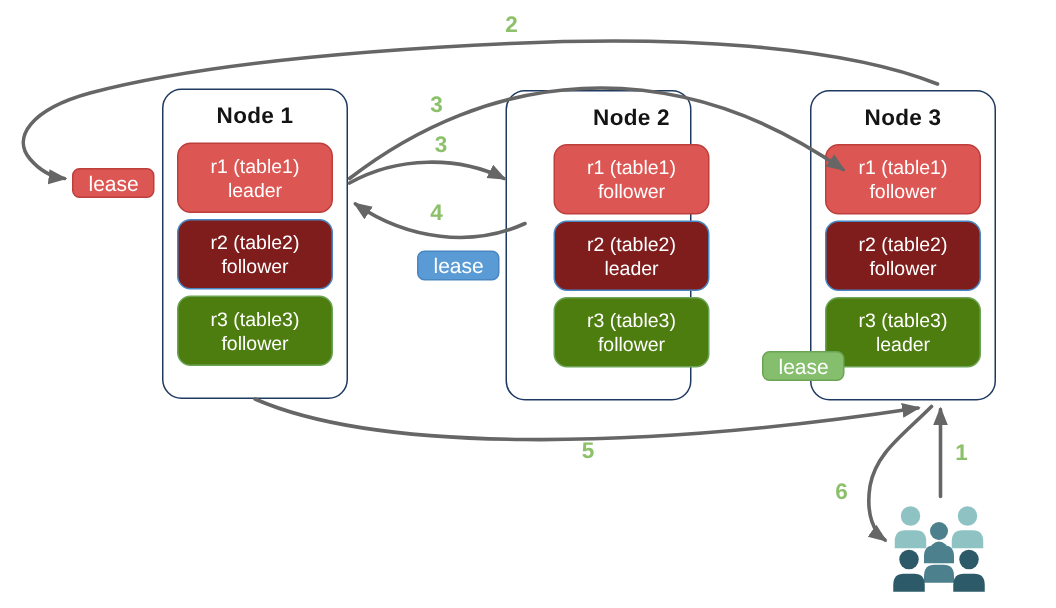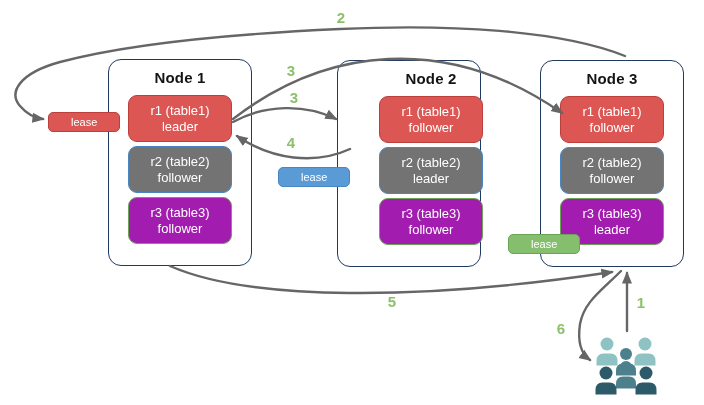--- a/index.html
+++ b/index.html
@@ -4,39 +4,39 @@
 <style>
   html,body{margin:0;padding:0;background:#fff;}
   .canvas{
     position:relative;width:704px;height:405px;background:#ffffff;
     font-family:"Liberation Sans",sans-serif;overflow:hidden;
   }
   svg.arrows{position:absolute;left:0;top:0;z-index:4;pointer-events:none;}
   .arrow{fill:none;stroke:#666666;stroke-width:2.4;stroke-linecap:round;}
 
   .node{
-    position:absolute;width:144px;height:207px;background:#ffffff;
+    position:absolute;width:124px;height:207px;background:#ffffff;
     border:1.5px solid #1f3a60;border-radius:13px;box-sizing:border-box;
     display:flex;flex-direction:column;align-items:center;padding-top:9px;z-index:2;
   }
   .node-title{
     font-size:15px;font-weight:700;color:#141414;margin-bottom:9px;letter-spacing:.2px;
   }
   .range{
     width:104px;height:47px;border-radius:9px;margin-bottom:4px;box-sizing:border-box;
     display:flex;flex-direction:column;align-items:center;justify-content:center;
     color:#ffffff;font-size:13px;line-height:16px;text-align:center;
   }
   .range.red{background:#dc5653;border:1px solid #bc3f3c;}
-  .range.blue{background:#737373;border:1px solid #4887c2;}
-  .range.green{background:#a21caf;border:1px solid #6ca455;}
+  .range.blue{background:#7f1d1d;border:1px solid #4887c2;}
+  .range.green{background:#4d7c0f;border:1px solid #6ca455;}
 
   .lease{
-    position:absolute;height:20px;padding:0 22px;border-radius:5px;box-sizing:border-box;
-    color:#ffffff;font-size:11px;line-height:19px;text-align:center;z-index:3;
+    position:absolute;height:20px;padding:0 10px;border-radius:5px;box-sizing:border-box;
+    color:#ffffff;font-size:14px;line-height:19px;text-align:center;z-index:3;
   }
   .lease.red{background:#dc5653;border:1px solid #bc3f3c;left:48px;top:112px;}
   .lease.blue{background:#5b9bd5;border:1px solid #4887c2;left:278px;top:167px;}
   .lease.green{background:#85be6c;border:1px solid #6ca455;left:508px;top:234px;}
 
   .step{
     position:absolute;transform:translate(-50%,-50%);z-index:6;
     font-size:15px;font-weight:700;color:#8cc06a;
   }
   .step.pos-1{left:641px;top:302px;}

